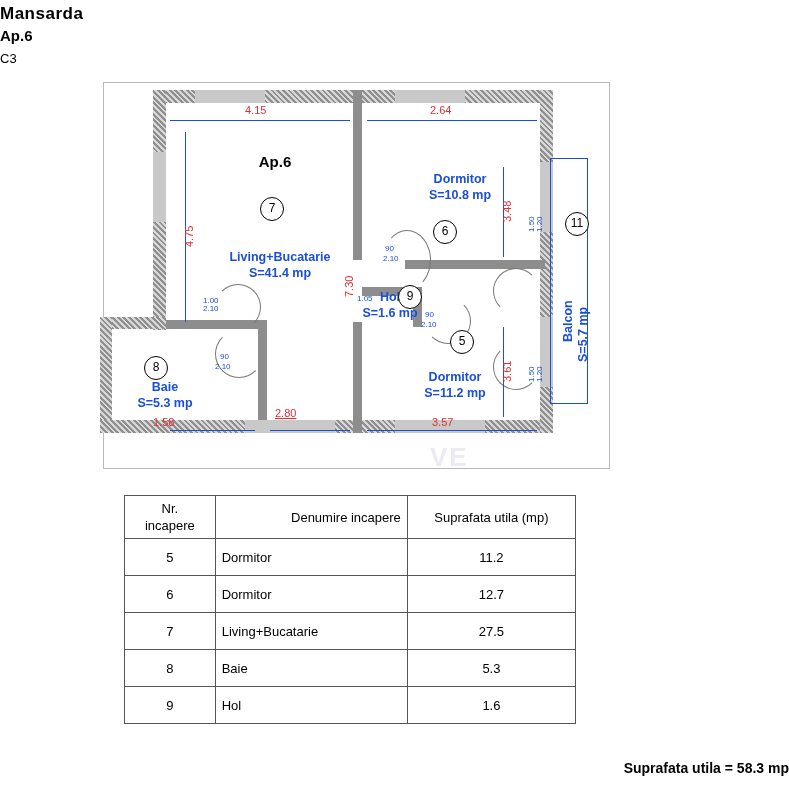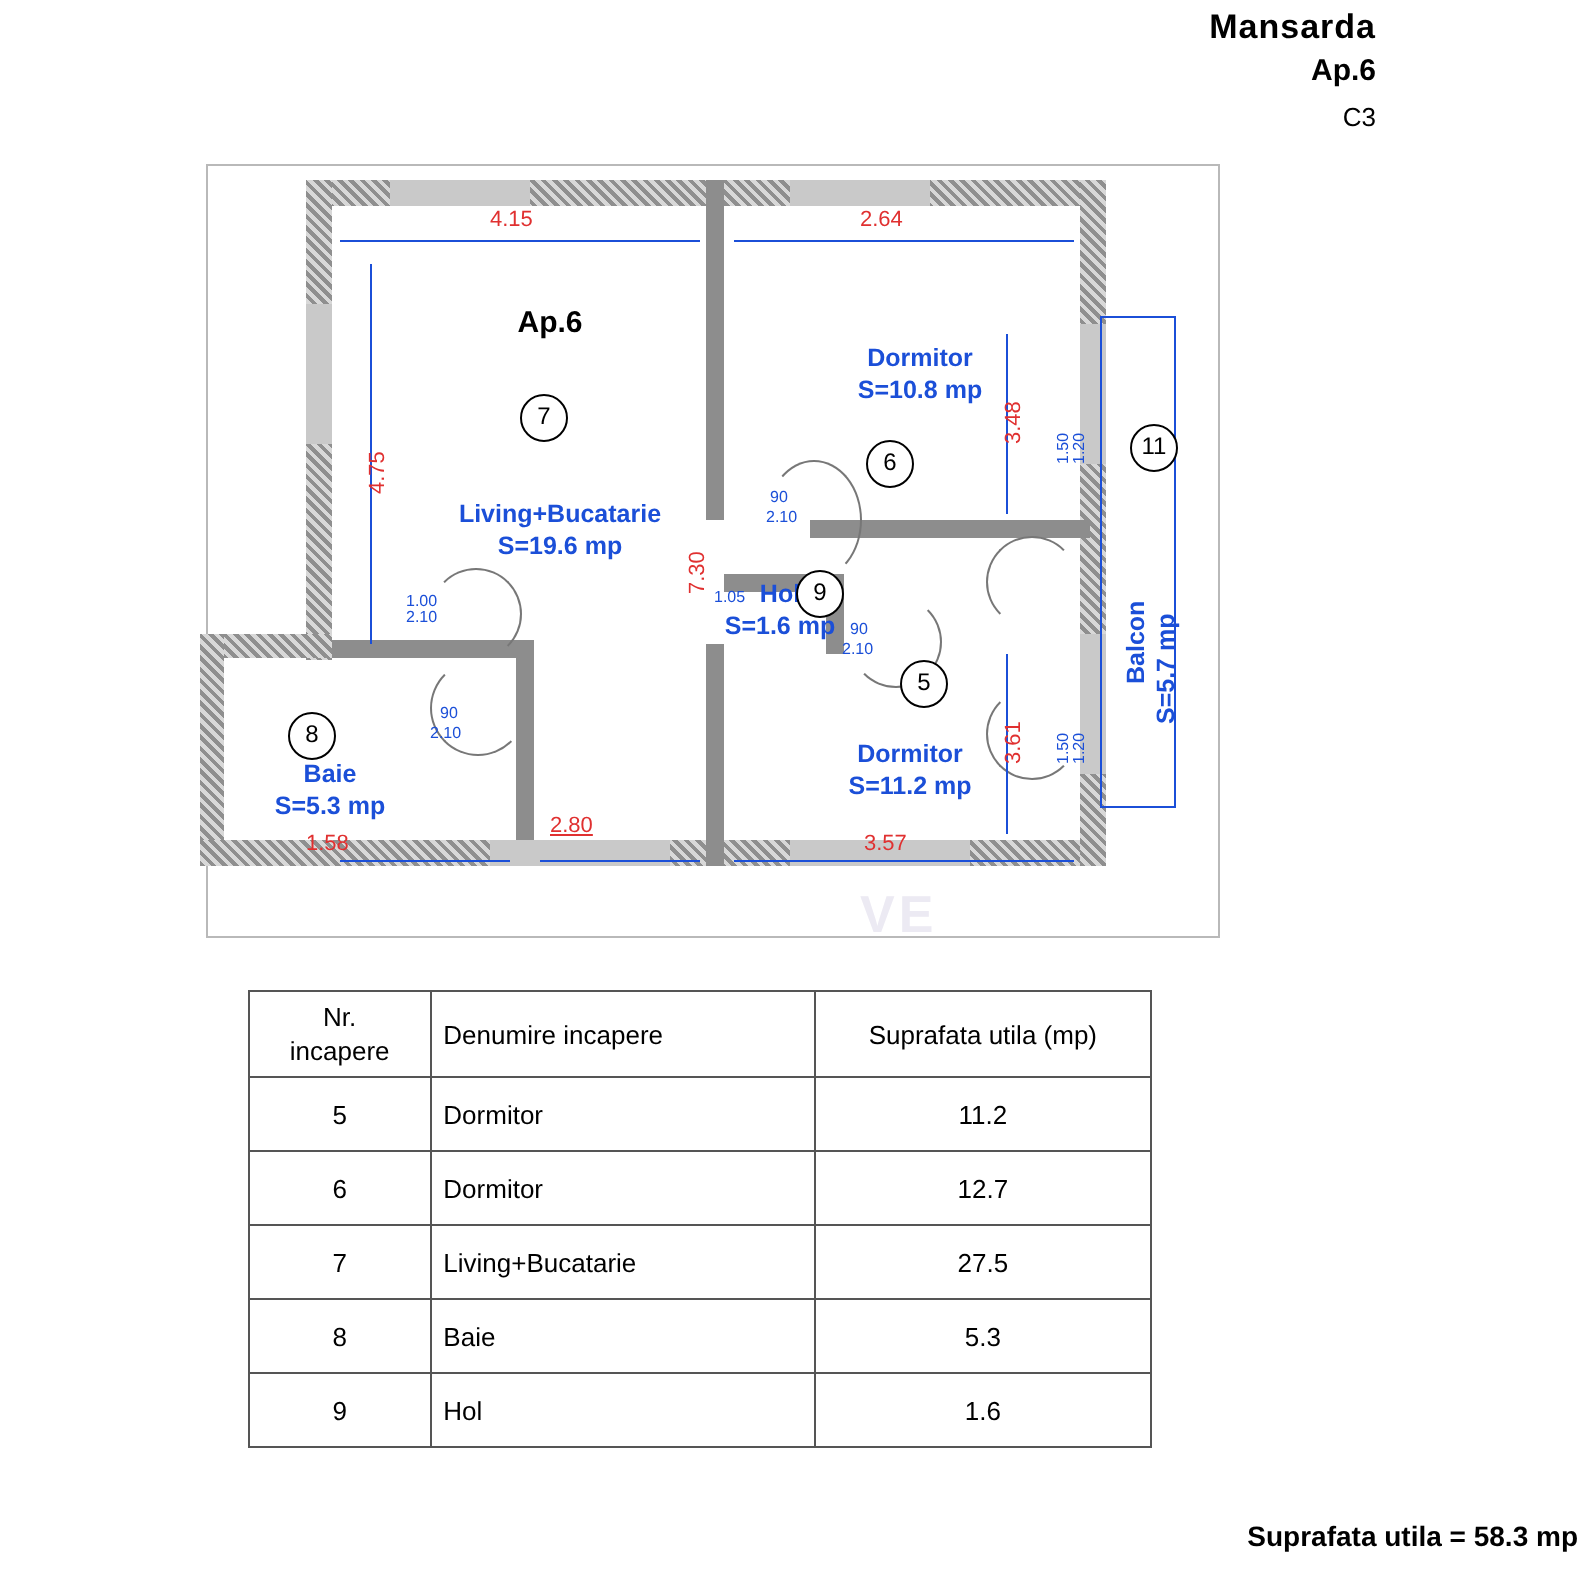--- a/index.html
+++ b/index.html
@@ -5,21 +5,21 @@
   html,body{margin:0;padding:0;}
   body{
     width:789px;height:788px;
     background:#ffffff;
     font-family:"Liberation Sans", sans-serif;
     color:#000;
     position:relative;
     overflow:hidden;
   }
   .title-block{
-    position:absolute;top:4px;left:0;width:688px;text-align:right;
+    position:absolute;top:4px;left:0;width:688px;text-align:left;
   }
   .t1{font-size:17px;font-weight:bold;letter-spacing:.5px;}
   .t2{font-size:15px;font-weight:bold;margin-top:3px;}
   .t3{font-size:13px;margin-top:7px;}
 
   
   .plan{
     position:absolute;left:95px;top:72px;width:520px;height:400px;
   }
   .outer-frame{
@@ -128,21 +128,21 @@
 
   <div class="balcony-box" style="left:455px;top:86px;width:36px;height:244px;"></div>
   <div class="balcony-label" style="left:466px;top:270px;">Balcon</div>
   <div class="balcony-label" style="left:481px;top:290px;">S=5.7 mp</div>
   <div class="circle-num" style="left:470px;top:140px;">11</div>
 
   <div class="room-label black" style="left:120px;top:82px;width:120px;">Ap.6</div>
   <div class="circle-num" style="left:165px;top:125px;">7</div>
 
   <div class="room-label" style="left:95px;top:178px;width:180px;">Living+Bucatarie</div>
-  <div class="room-label" style="left:95px;top:194px;width:180px;">S=19.6 mp</div>
+  <div class="room-label" style="left:95px;top:194px;width:180px;">S=41.4 mp</div>
 
   <div class="room-label" style="left:300px;top:100px;width:130px;">Dormitor</div>
   <div class="room-label" style="left:300px;top:116px;width:130px;">S=10.8 mp</div>
   <div class="circle-num" style="left:338px;top:148px;">6</div>
 
   <div class="room-label" style="left:295px;top:298px;width:130px;">Dormitor</div>
   <div class="room-label" style="left:295px;top:314px;width:130px;">S=11.2 mp</div>
   <div class="circle-num" style="left:355px;top:258px;">5</div>
 
   <div class="room-label" style="left:15px;top:308px;width:110px;">Baie</div>
@@ -189,21 +189,21 @@
   <div class="watermark">VE</div>
 </div>
 
 <table class="tbl">
   <thead>
     <tr>
       <th class="c-nr">
         <div class="hdr-nr">Nr.</div>
         <div class="hdr-nr">incapere</div>
       </th>
-      <th class="c-den" style="text-align:left;">Denumire incapere</th>
+      <th class="c-den" style="text-align:right;">Denumire incapere</th>
       <th class="c-sup">Suprafata utila (mp)</th>
     </tr>
   </thead>
   <tbody>
     <tr>
       <td class="c-nr">5</td>
       <td class="c-den">Dormitor</td>
       <td class="c-sup">11.2</td>
     </tr>
     <tr>

